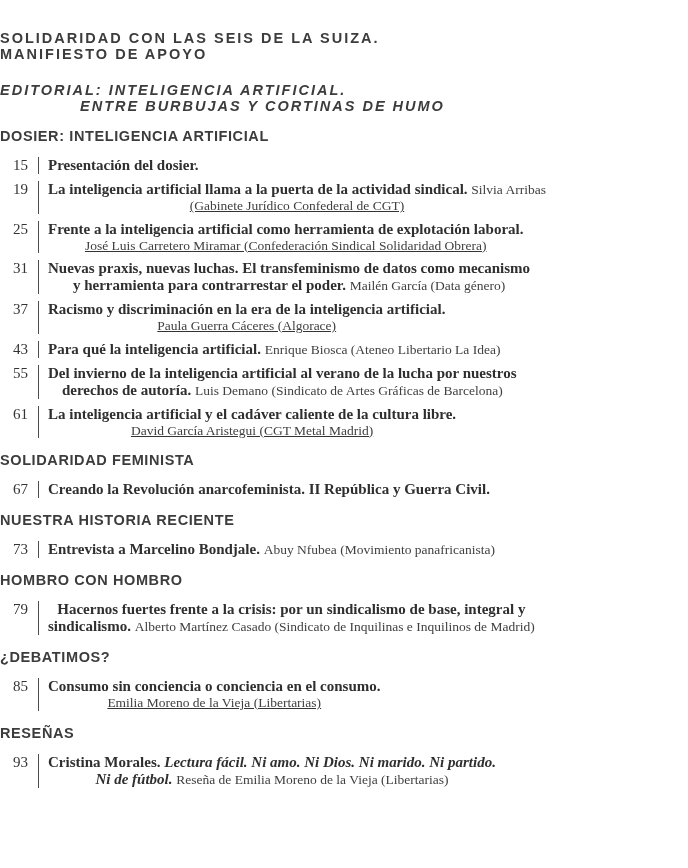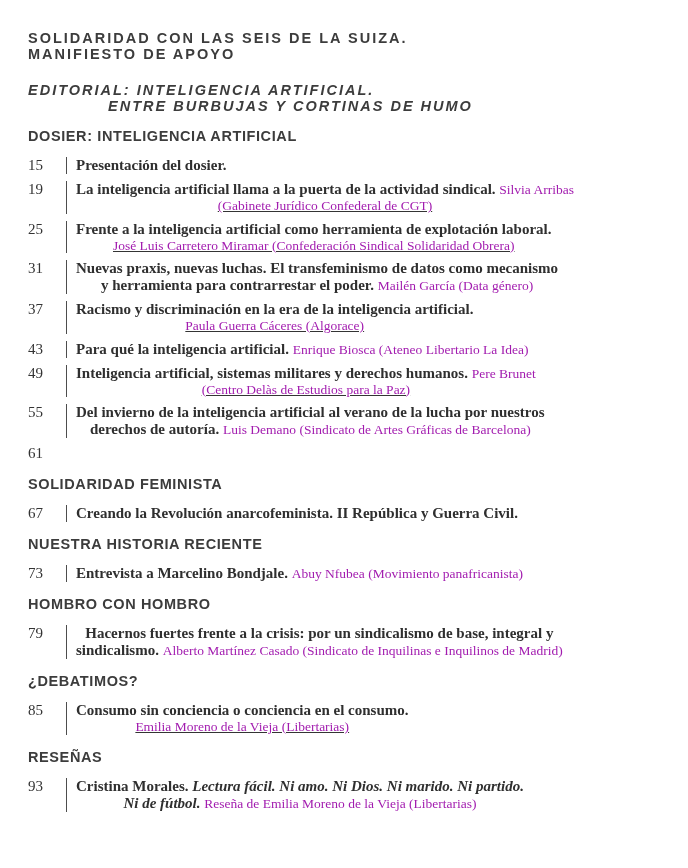--- a/index.html
+++ b/index.html
@@ -3,44 +3,44 @@
 <meta charset="utf-8">
 <style>
   * { margin:0; padding:0; box-sizing:border-box; }
   html, body { background:#ffffff; }
   body {
     width:688px; height:868px; overflow:hidden;
     font-family:"Liberation Serif", serif;
     color:#2f2f2f;
     -webkit-font-smoothing:antialiased;
   }
-  .page { padding:30px 0 0 28px; }
+  .page { padding:30px 0 0 0; }
 
   
   .sans {
     font-family:"Liberation Sans","DejaVu Sans",sans-serif;
     font-weight:700; color:#3c3c3c;
   }
   .mast-block { font-size:14.5px; line-height:16px; letter-spacing:2px; margin-bottom:20px; }
   .mast-block.editorial { margin-bottom:0;font-style:italic; }
   .indent2 { padding-left:80px; }
   .head { font-size:14.5px; line-height:15px; letter-spacing:0.6px; margin:15px 0 13px 0; }
 
   
   .entry { display:flex; align-items:flex-start; margin-bottom:7px; }
   .num {
     flex:0 0 28px; width:28px; margin-right:10px;
-    text-align:left; font-size:15px; line-height:17px; color:#343434;
+    text-align:right; font-size:15px; line-height:17px; color:#343434;
   }
   .txt { border-left:1.5px solid #4d4d4d; padding-left:9px; min-width:0;text-align:center; }
   .tl { font-size:15px; line-height:17px; font-weight:700; white-space:nowrap; }
   .bl { font-size:13.5px; line-height:15.5px; font-weight:400; white-space:nowrap; color:#343434;text-decoration:underline; }
   span.b  { font-weight:700; font-style:normal; }
   span.bi { font-weight:700; font-style:italic; }
-  span.r  { font-weight:400; font-style:normal; font-size:13.5px; color:#a21caf; }
+  span.r  { font-weight:400; font-style:normal; font-size:13.5px; color:#404040; }
 </style>
 </head>
 <body>
 
 <div class="page">
 
   <div class="sans mast-block">
     <div>SOLIDARIDAD CON LAS SEIS DE LA SUIZA.</div>
     <div>MANIFIESTO DE APOYO</div>
   </div>
@@ -115,48 +115,44 @@
     <div class="entry">
       <div class="num">43</div>
       <div class="txt">
         <div class="tl">
           <span class="b">Para qué la inteligencia artificial.</span>
           <span class="r">Enrique Biosca (Ateneo Libertario La Idea)</span>
         </div>
       </div>
     </div>
 
-    <div class="entry">
-      <div class="num">49</div>
-      <div class="txt">
-        <div class="tl">
-          <span class="b">Inteligencia artificial, sistemas militares y derechos humanos.</span>
-          <span class="r">Pere Brunet</span>
-        </div>
-        <div class="bl">
-          <span class="r">(Centro Delàs de Estudios para la Paz)</span>
-        </div>
-      </div>
-    </div>
 
     <div class="entry">
       <div class="num">55</div>
       <div class="txt">
         <div class="tl">
           <span class="b">Del invierno de la inteligencia artificial al verano de la lucha por nuestros</span>
         </div>
         <div class="tl">
           <span class="b">derechos de autoría.</span>
           <span class="r">Luis Demano (Sindicato de Artes Gráficas de Barcelona)</span>
         </div>
       </div>
     </div>
 
     <div class="entry">
       <div class="num">61</div>
+      <div class="txt">
+        <div class="tl">
+          <span class="b">La inteligencia artificial y el cadáver caliente de la cultura libre.</span>
+        </div>
+        <div class="bl">
+          <span class="r">David García Aristegui (CGT Metal Madrid)</span>
+        </div>
+      </div>
     </div>
   </div>
 
   <div class="sec">
     <h2 class="sans head">SOLIDARIDAD FEMINISTA</h2>
     <div class="entry">
       <div class="num">67</div>
       <div class="txt">
         <div class="tl">
           <span class="b">Creando la Revolución anarcofeminista. II República y Guerra Civil.</span>

